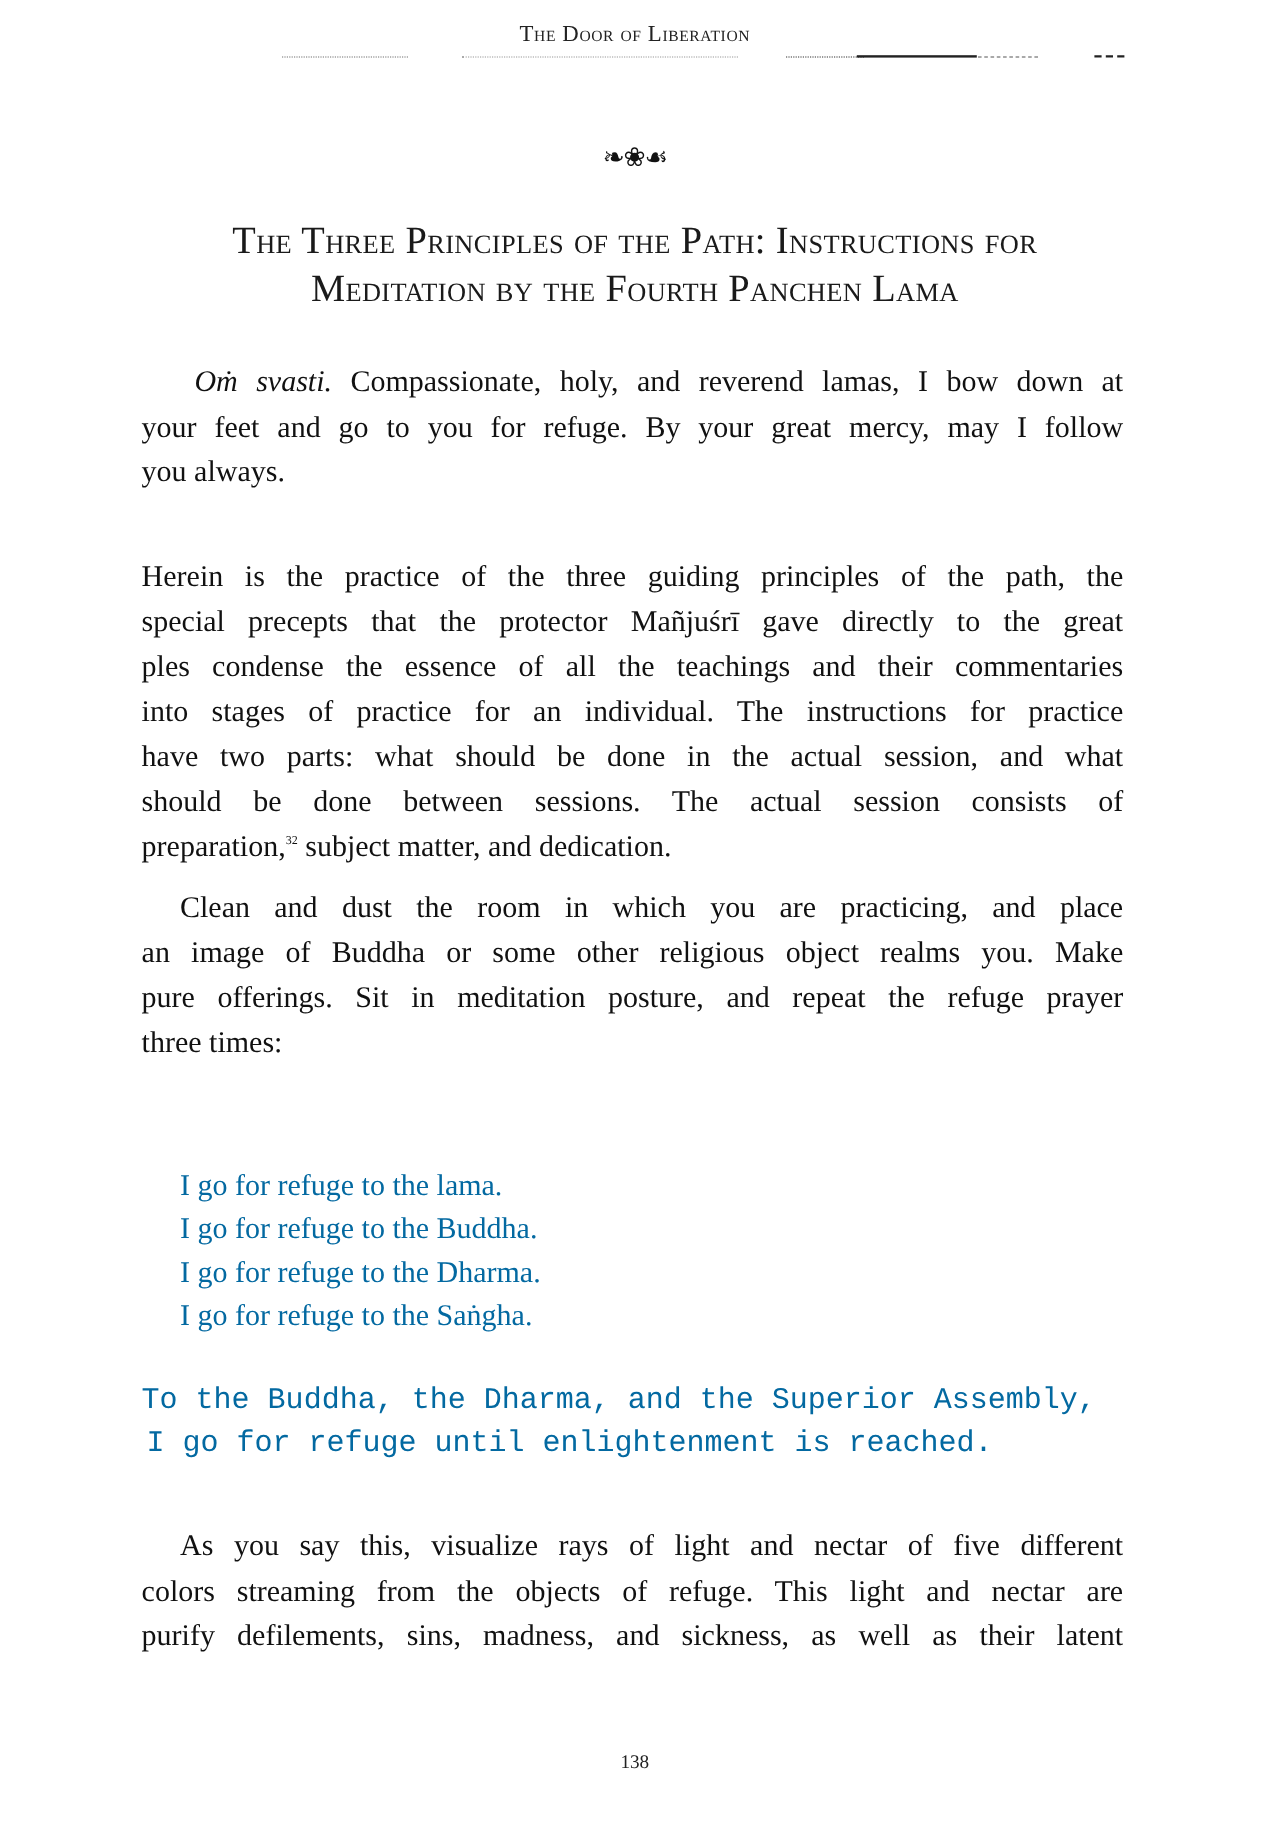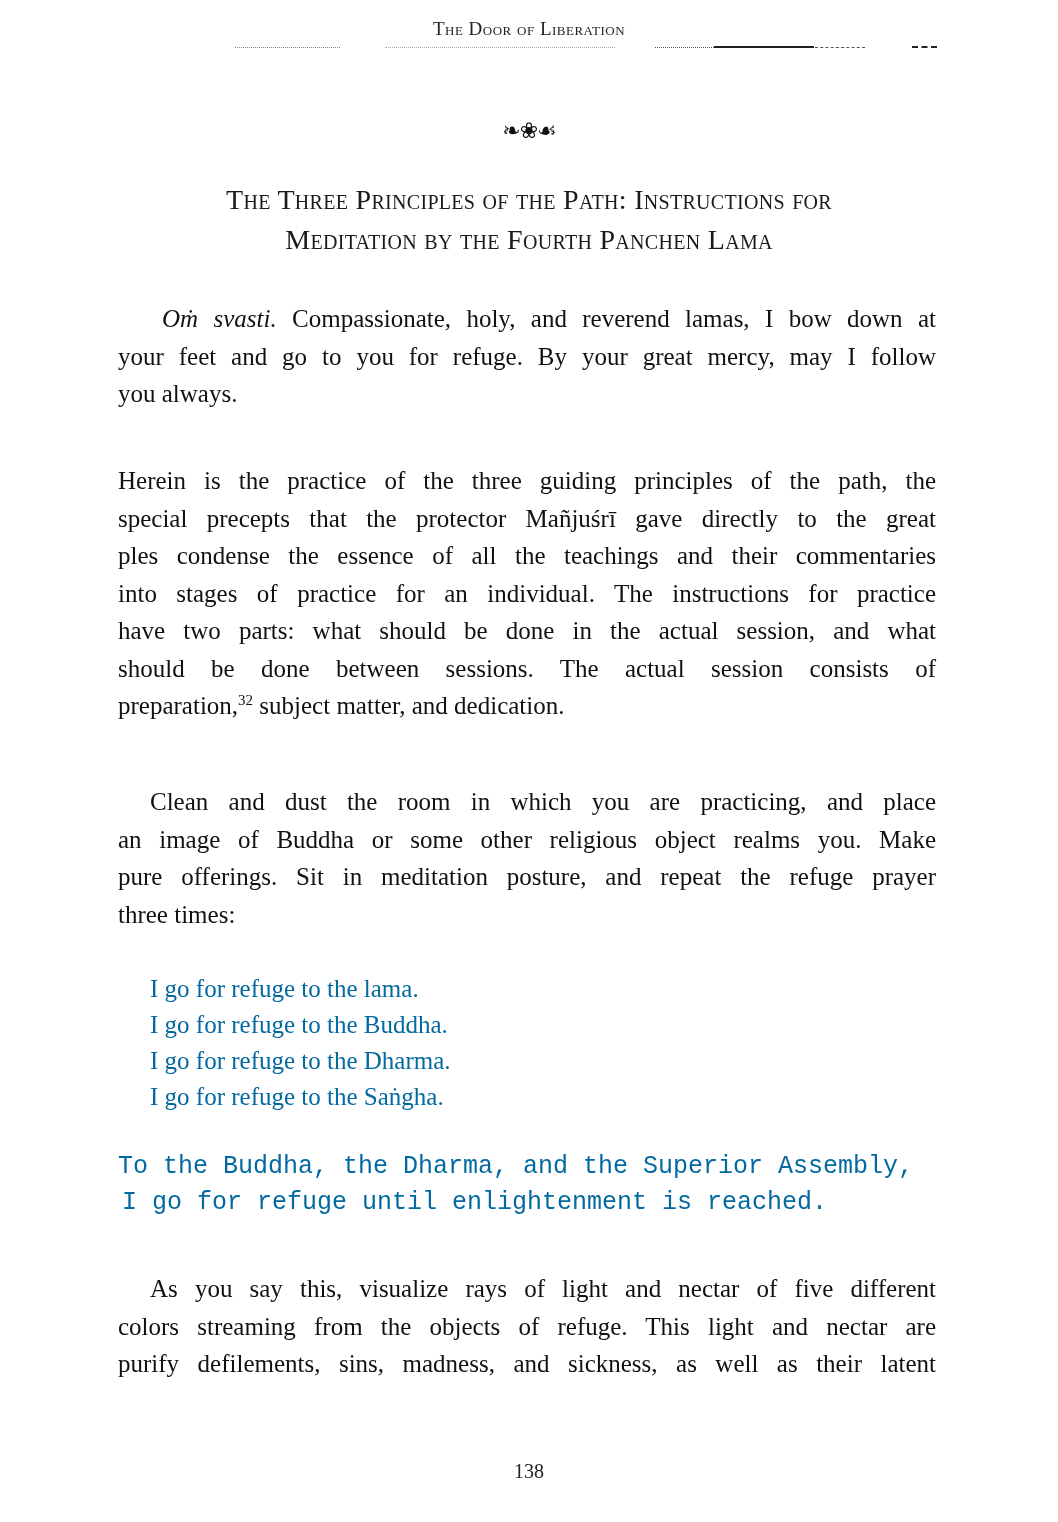--- a/index.html
+++ b/index.html
@@ -48,21 +48,21 @@
       font-size: 22px;
       letter-spacing: -1px;
       color: #111;
     }
     .chapter-title {
       position: absolute;
       top: 180px;
       left: 80px;
       width: 898px;
       text-align: center;
-      font-size: 28px;
+      font-size: 32px;
       line-height: 40px;
       font-variant: small-caps;
       letter-spacing: 0.3px;
       color: #1a1a1a;
     }
     .body-text {
       position: absolute;
       left: 118px;
       width: 818px;
       font-size: 25px;
@@ -74,41 +74,41 @@
       display: block;
       text-align: justify;
       text-align-last: justify;
       white-space: nowrap;
     }
     .body-text .line.last {
       text-align-last: left;
     }
     .indent { padding-left: 32px; }
     .italic { font-style: italic; margin-left: 44px; }
-    sup { font-size: 15px; line-height: 0; vertical-align: super; }
+    sup { font-size: 10px; line-height: 0; vertical-align: super; }
     .p1 { top: 300px; }
     .p2 { top: 462px; }
-    .p3 { top: 783px; }
+    .p3 { top: 738px; }
     .verse {
       position: absolute;
       left: 150px;
       font-size: 25px;
       line-height: 36px;
       color: #0369a1;
     }
     .v1 { top: 971px; }
     .v2 { top: 1149px; left: 118px; font-family: Liberation Mono, monospace; }
     .p4 { top: 1270px; }
     .page-number {
       position: absolute;
       top: 1460px;
       left: 0;
       width: 1058px;
       text-align: center;
-      font-size: 20px;
+      font-size: 16px;
       color: #222;
     }
   </style>
 </head>
 <body>
 
 <div class="running-head">The Door of Liberation</div>
 <div class="head-rule r1"></div>
 <div class="head-rule r2"></div>
 <div class="head-rule r3"></div>

